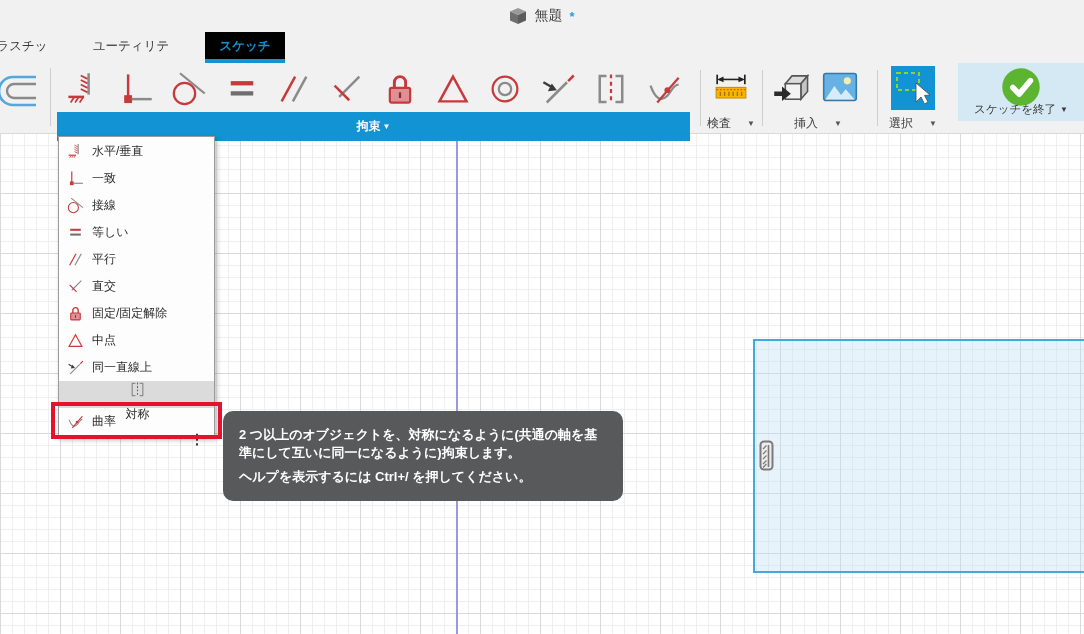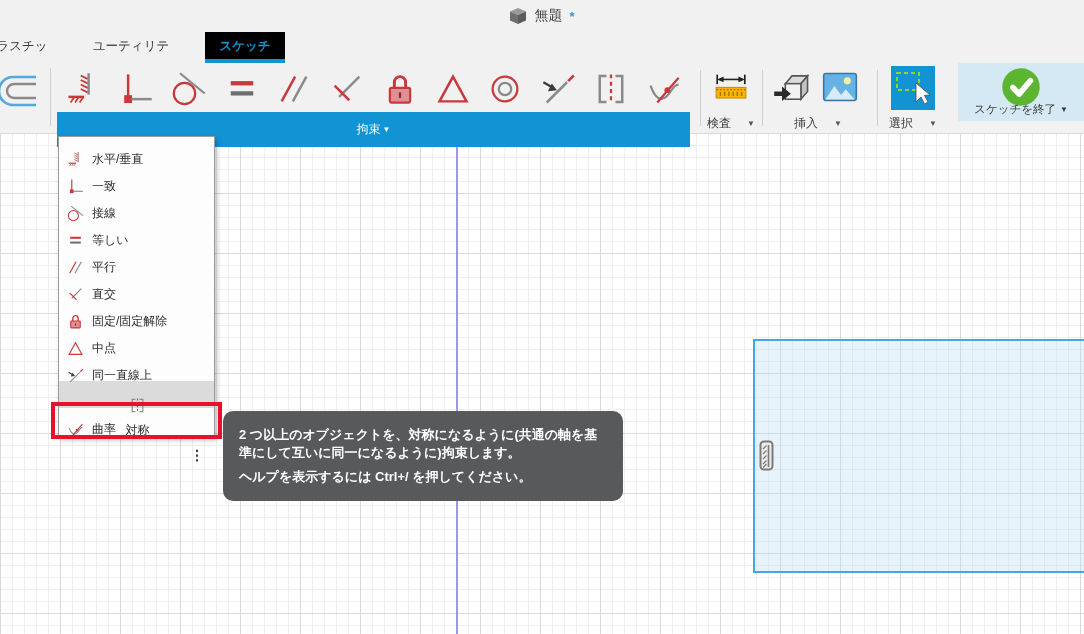--- a/index.html
+++ b/index.html
@@ -17,21 +17,21 @@
   .tab { position:absolute; top:0; height:31px; line-height:29px; font-size:12.5px; color:#3B3B3B; text-align:center; cursor:default; }
   .tab.active { background:#000000; color:#1193D4; font-weight:bold; border-bottom:4px solid #1193D4; }
 
   
   .toolbar { position:absolute; top:63px; left:0; width:100%; height:70px; background:#F1F1F1; }
   .vdiv { position:absolute; width:1px; background:#CFCFCF; }
   .icon-strip { position:absolute; left:57px; top:3px; width:633px; height:45px; display:flex; justify-content:space-around; align-items:center; }
   .tool-ic { width:42px; height:42px; display:flex; align-items:center; justify-content:center; }
   .ic36 { width:36px; height:36px; }
   .ic17 { width:17px; height:17px; flex:0 0 17px; }
-  .blue-bar { position:absolute; left:57px; top:49px; width:633px; height:35px; background:#1193D4; color:#fff; font-size:12px; display:flex; align-items:center; justify-content:center; gap:2px; }
+  .blue-bar { position:absolute; left:57px; top:49px; width:633px; height:29px; background:#1193D4; color:#fff; font-size:12px; display:flex; align-items:center; justify-content:center; gap:2px;font-weight:bold; }
   .caret { font-size:8px; line-height:1; }
   .grp-label { position:absolute; top:52px; font-size:12px; color:#3B3B3B; text-align:center; display:flex; align-items:center; justify-content:center; gap:16px; }
   .grp-label .caret { color:#555; }
   .ric { position:absolute; }
   .finish-panel { position:absolute; left:958px; top:0; width:126px; height:58px; background:#D5E9F5; display:flex; flex-direction:column; align-items:center; }
   .finish-label { position:absolute; bottom:4px; font-size:11.5px; color:#3B3B3B; display:flex; gap:4px; align-items:center; }
 
   
   .canvas { position:absolute; top:133px; left:0; width:1084px; height:501px; background:#FFFFFF;
     background-image:
@@ -39,21 +39,21 @@
       linear-gradient(90deg,#D9D9D9 1px, transparent 1px),
       linear-gradient(#EFEFEF 1px, transparent 1px),
       linear-gradient(90deg,#EFEFEF 1px, transparent 1px);
     background-size:60px 60px, 60px 60px, 12px 12px, 12px 12px; }
   .axis-y { position:absolute; left:456px; top:133px; width:2px; height:501px; background:#8A8AE0; opacity:.85; }
   .sel-rect { position:absolute; left:753px; top:339px; width:345px; height:234px; background:rgba(190,224,244,0.38); border:2px solid #44A8DE; }
   .constraint-badge { position:absolute; left:759px; top:440px; }
 
   
   .menu { position:absolute; left:58px; top:136px; width:157px; background:#FDFDFD; border:1px solid #9B9B9B; box-shadow:2px 3px 5px rgba(0,0,0,.25); padding:1px 0; }
-  .menu-item { height:27px; display:flex; align-items:center; gap:8px; padding:16px 6px 0 8px; font-size:12px; color:#2B2B2B; cursor:default; }
+  .menu-item { height:27px; display:flex; align-items:center; gap:8px; padding:0 6px 0 8px; font-size:12px; color:#2B2B2B; cursor:default; }
   .menu-item.hl { background:#DBDBDB;flex-direction:column; }
   .mi-label { white-space:nowrap; }
   .mi-dots { margin-left:auto; font-size:14px; font-weight:bold; color:#3B3B3B; letter-spacing:0; padding:0 4px; }
 
   .red-box { position:absolute; left:51px; top:402px; width:171px; height:37px; border:4px solid #E8112D; z-index:30; pointer-events:none; }
 
   
   .tooltip { position:absolute; left:223px; top:411px; width:400px; background:#58595B; color:#FFFFFF; border-radius:10px; padding:15px 14px 14px 16px; font-size:13px; font-weight:bold; line-height:1.4; z-index:40; }
   .tooltip .help { margin-top:6px; }
 </style>

